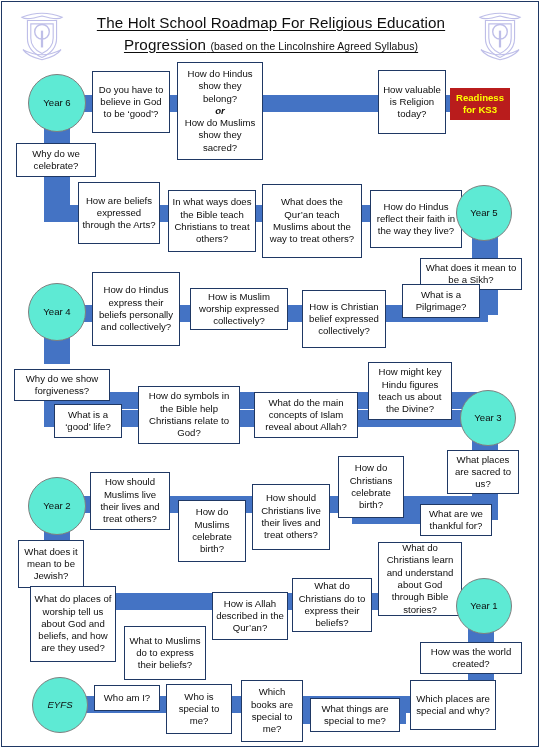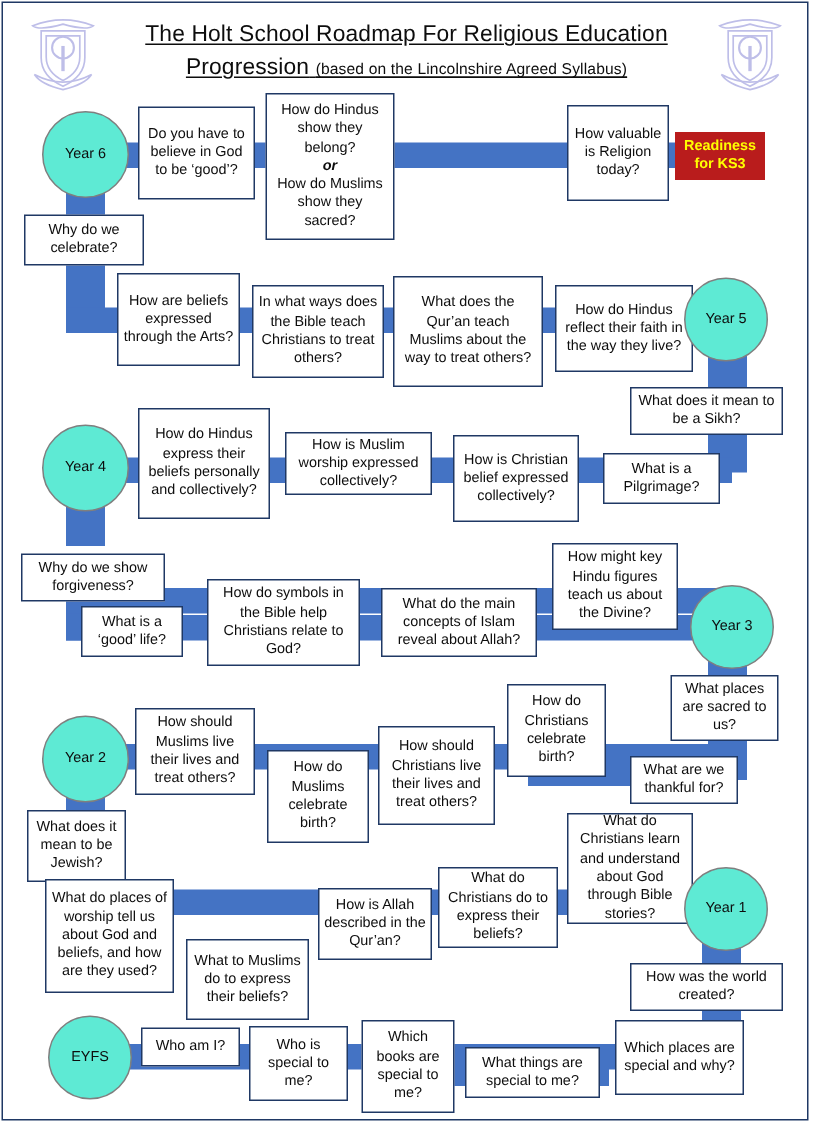--- a/index.html
+++ b/index.html
@@ -206,21 +206,21 @@
   </div>
 
   <div class="box" style="left:190px;top:288px;width:98px;height:42px;">
     <span>How is Muslim worship expressed collectively?</span>
   </div>
 
   <div class="box" style="left:302px;top:290px;width:84px;height:58px;">
     <span>How is Christian belief expressed collectively?</span>
   </div>
 
-  <div class="box" style="left:402px;top:302px;width:78px;height:34px;">
+  <div class="box" style="left:402px;top:284px;width:78px;height:34px;">
     <span>What is a Pilgrimage?</span>
   </div>
 
   <div class="box" style="left:14px;top:369px;width:96px;height:32px;">
     <span>Why do we show forgiveness?</span>
   </div>
 
   <div class="box" style="left:54px;top:404px;width:68px;height:34px;">
     <span>What is a ‘good’ life?</span>
   </div>
@@ -294,21 +294,21 @@
   </div>
 
   <div class="circle" style="left:456px;top:578px;width:56px;height:56px;">
     <span>Year 1</span>
   </div>
 
   <div class="box" style="left:420px;top:642px;width:102px;height:32px;">
     <span>How was the world created?</span>
   </div>
 
-  <div class="circle" style="left:32px;top:677px;width:56px;height:56px;">
+  <div class="circle" style="left:32px;top:677px;width:56px;height:56px;font-style:italic;">
     <span>EYFS</span>
   </div>
 
   <div class="box" style="left:94px;top:685px;width:66px;height:26px;">
     <span>Who am I?</span>
   </div>
 
   <div class="box" style="left:166px;top:684px;width:66px;height:50px;">
     <span>Who is special to me?</span>
   </div>

